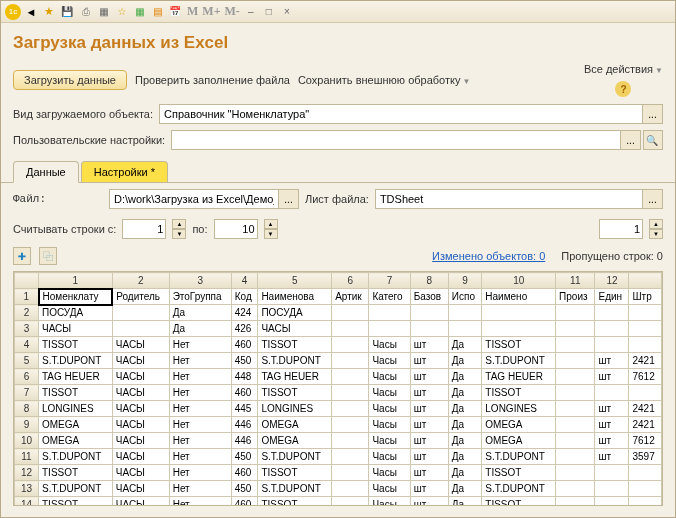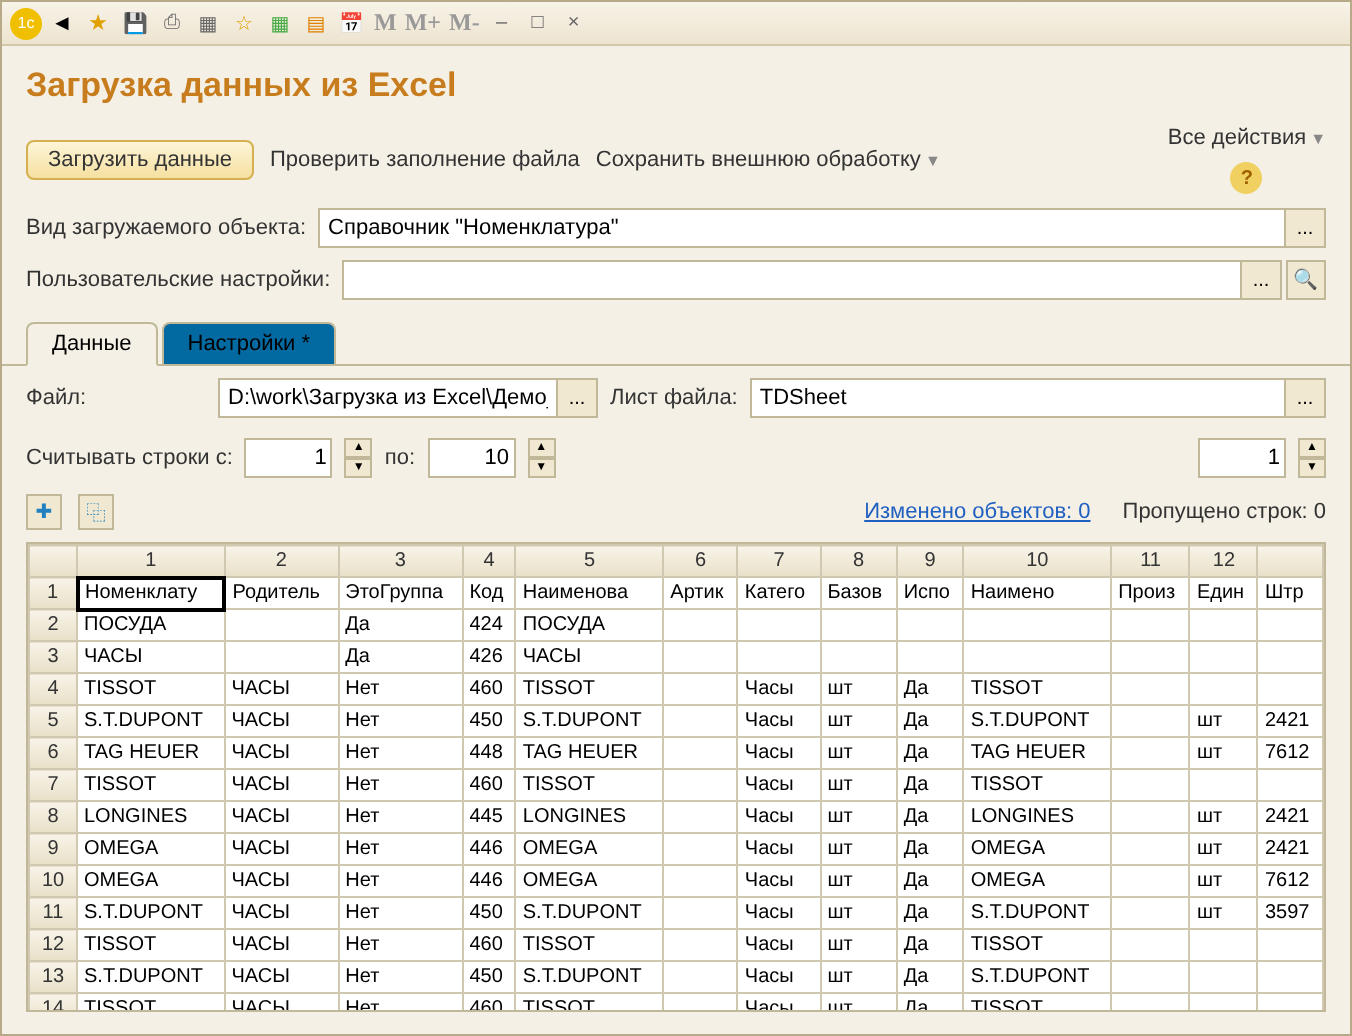--- a/index.html
+++ b/index.html
@@ -15,21 +15,21 @@
 .link { color: #333; font-size: 11px; cursor: pointer; }
 .dropdown-arrow { color: #888; font-size: 8px; margin-left: 2px; }
 .toolbar-right { margin-left: auto; display: flex; align-items: center; gap: 6px; flex-direction: column; }
 .help-icon { width: 16px; height: 16px; border-radius: 50%; background: #f0d060; display: inline-flex; align-items: center; justify-content: center; color: #a06000; font-weight: bold; font-size: 10px; }
 .form-row { padding: 3px 12px; display: flex; align-items: center; gap: 6px; }
 .label { color: #333; font-size: 11px; white-space: nowrap; }
 .input-group { flex: 1; display: flex; }
 .input { flex: 1; height: 20px; border: 1px solid #c0b898; background: #fff; padding: 0 4px; font-size: 11px; }
 .input-btn { width: 20px; height: 20px; border: 1px solid #c0b898; border-left: none; background: #f0e8d0; display: inline-flex; align-items: center; justify-content: center; cursor: pointer; font-size: 10px; }
 .tabs { display: flex; padding: 6px 12px 0; border-bottom: 1px solid #c0b898; margin-top: 2px; }
-.tab { padding: 4px 12px; border: 1px solid #c0b898; border-bottom: none; background: #0369a1; border-radius: 4px 4px 0 0; margin-right: 2px; cursor: pointer; font-size: 11px; }
+.tab { padding: 4px 12px; border: 1px solid #c0b898; border-bottom: none; background: #fde047; border-radius: 4px 4px 0 0; margin-right: 2px; cursor: pointer; font-size: 11px; }
 .tab.active { background: #f5f0e6; border-bottom: 1px solid #f5f0e6; margin-bottom: -1px; }
 .file-row { padding: 6px 12px; display: flex; align-items: center; gap: 6px; }
 .file-input-group { display: flex; flex: 1; }
 .spinner-row { padding: 4px 12px; display: flex; align-items: center; gap: 6px; }
 .spinner { width: 44px; height: 20px; border: 1px solid #c0b898; background: #fff; text-align: right; padding-right: 2px; font-size: 11px; }
 .spin-btns { display: flex; flex-direction: column; }
 .spin-btn { width: 14px; height: 10px; border: 1px solid #c0b898; background: #f0e8d0; font-size: 6px; display: flex; align-items: center; justify-content: center; cursor: pointer; }
 .status-row { padding: 4px 12px; display: flex; align-items: center; gap: 8px; }
 .status-link { color: #2060c0; text-decoration: underline; cursor: pointer; font-size: 11px; margin-left: auto; }
 .status-text { color: #333; font-size: 11px; }
@@ -95,21 +95,21 @@
     <span class="input-btn" style="border-left:1px solid #c0b898;margin-left:2px;">🔍</span>
   </div>
 </div>
 
 <div class="tabs">
   <div class="tab active">Данные</div>
   <div class="tab">Настройки *</div>
 </div>
 
 <div class="file-row">
-  <span class="label" style="width:90px;">Файл:</span>
+  <span class="label" style="width:90px;font-family:Liberation Mono, monospace;">Файл:</span>
   <div class="file-input-group" style="flex:0 0 190px;">
     <input class="input" value="D:\work\Загрузка из Excel\Демо_" style="">
     <span class="input-btn">...</span>
   </div>
   <span class="label">Лист файла:</span>
   <div class="file-input-group">
     <input class="input" value="TDSheet" style="">
     <span class="input-btn">...</span>
   </div>
 </div>

